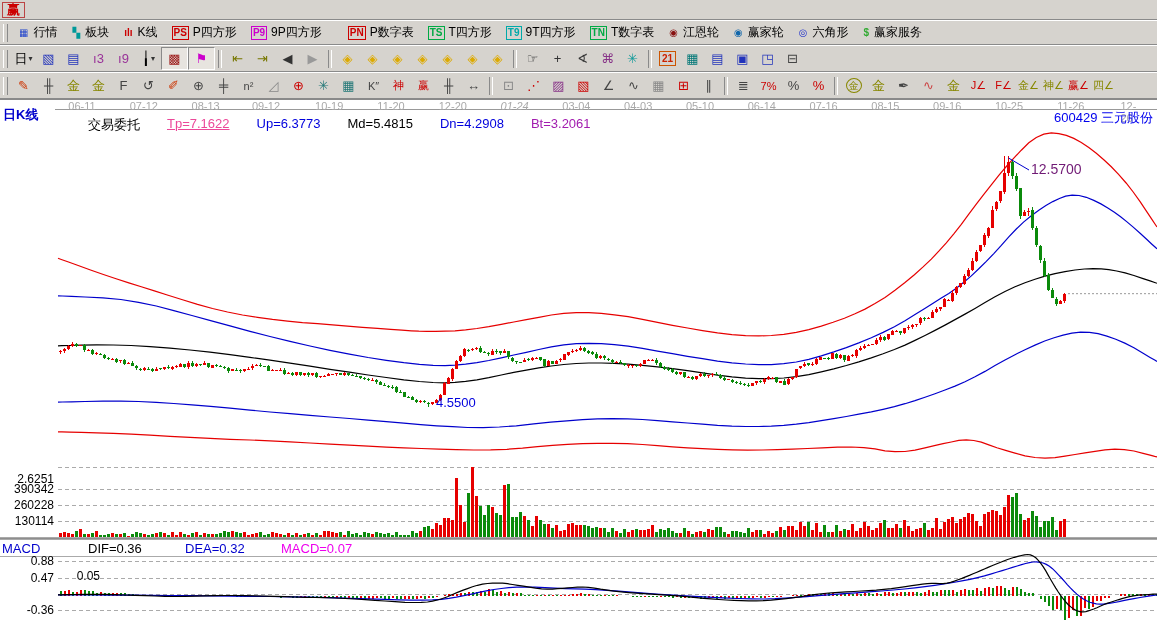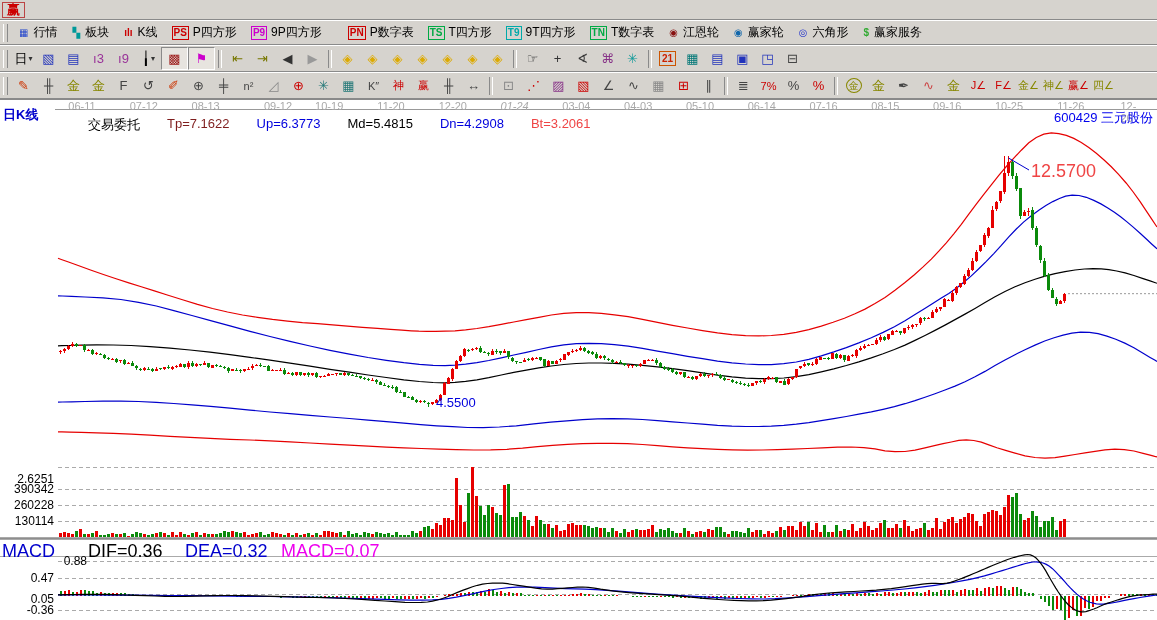--- a/index.html
+++ b/index.html
@@ -21,21 +21,21 @@
   .tbtn .drop{font-size:8px;color:#333;margin-left:1px}
   .tbtn.pressed{border:1px solid;border-color:#8a8a8a #fff #fff #8a8a8a;background:#e7e4df}
   .tbtn .nbadge{border:1px solid #cc5500;padding:0 2px;font-size:10px;font-weight:bold;line-height:13px}
   .tbtn .circ{border:1px solid #888800;border-radius:50%;padding:0 2px;font-size:10px;line-height:13px}
   .sep{width:2px;height:18px;border-left:1px solid #8a8a8a;border-right:1px solid #fff;margin:0 3px}
   .chart{position:relative;width:1157px;height:521px;background:#fff;border-top:1px solid #8a8a8a}
   .chart svg{position:absolute;left:0;top:0}
   .lbl{position:absolute;white-space:nowrap;line-height:1.1;font-size:12px}
   .date-lbl{position:absolute;top:0;transform:translateX(-50%);color:#a9a9a9;font-size:11px}
   #indicator-row{position:absolute;left:88px;top:16px;display:flex;gap:27px;font-size:13px}
-  #macd-header span{position:absolute;top:0;font-size:18px}
+  #macd-header span{position:absolute;top:0;font-size:13px}
   .raxis{position:absolute;left:0;width:54px;text-align:right;font-size:12px;color:#000}
 </style>
 </head>
 <body>
 
 <div class="menubar">
   <span class="logo">赢</span>
 </div>
 
 <div class="toolbar" id="toolbar2">
@@ -1396,58 +1396,58 @@
       <g>
         <polyline points="58.0,494.8 63.1,494.8 73.4,494.9 88.8,495.0 109.3,495.1 129.6,495.2 149.9,495.3 170.0,495.5 190.0,495.7 210.0,495.9 230.0,496.1 250.0,496.3 270.0,496.5 290.0,496.8 310.0,497.2 330.0,497.7 350.0,498.3 368.1,498.8 384.4,499.3 398.8,499.8 411.3,500.2 422.5,500.2 432.5,499.9 441.3,499.3 448.8,498.3 456.3,497.1 463.8,495.7 471.3,494.1 478.8,492.3 486.3,490.8 493.8,489.5 501.3,488.5 508.8,487.7 516.9,487.2 525.6,487.0 535.0,487.2 545.0,487.7 555.0,488.2 565.0,488.6 575.0,488.9 585.0,489.2 595.6,489.7 606.9,490.3 618.8,491.1 631.3,492.1 643.8,493.1 656.3,494.0 668.8,494.8 681.3,495.6 694.4,496.4 708.1,497.1 722.5,497.8 737.5,498.5 751.3,498.9 763.8,499.0 775.0,498.7 785.0,498.1 795.6,497.4 806.9,496.6 818.8,495.7 831.3,494.7 843.8,493.7 856.3,492.8 868.8,491.9 881.3,491.0 893.1,490.0 904.4,489.0 915.0,487.9 925.0,486.7 934.7,485.4 944.1,484.0 953.1,482.5 961.9,480.9 970.0,479.3 977.5,477.6 984.4,475.9 990.6,474.1 996.6,472.3 1002.2,470.6 1007.5,469.0 1012.5,467.4 1017.2,466.0 1021.6,464.7 1025.6,463.5 1029.4,462.6 1033.0,462.0 1036.5,461.9 1039.9,462.3 1043.1,463.0 1046.3,464.4 1049.4,466.3 1052.5,468.7 1055.5,471.7 1058.5,474.8 1061.5,478.0 1064.5,481.4 1067.5,484.8 1070.6,488.1 1073.7,491.2 1076.9,494.1 1080.1,496.7 1083.4,499.0 1086.6,500.8 1089.9,502.3 1093.1,503.2 1096.4,503.9 1099.8,504.2 1103.3,504.1 1106.8,503.7 1110.5,503.2 1114.5,502.5 1118.8,501.7 1123.3,500.7 1128.3,499.6 1133.9,498.6 1140.1,497.5 1146.9,496.4 1151.9,495.6 1155.3,495.1 1157.0,494.8" fill="none" stroke="#0000cc" stroke-width="1.2"></polyline>
         <polyline points="58.0,494.8 60.6,494.8 65.9,494.7 73.8,494.5 84.3,494.3 94.6,494.3 104.9,494.4 115.0,494.6 125.0,495.0 135.0,495.4 145.0,495.7 155.0,496.0 165.0,496.3 175.0,496.5 185.0,496.4 195.0,496.2 205.0,495.8 215.0,495.6 225.0,495.5 235.0,495.5 245.0,495.7 255.0,495.9 265.0,496.2 275.0,496.4 285.0,496.7 295.0,497.0 305.0,497.3 315.0,497.5 325.0,497.7 335.0,498.0 345.0,498.5 355.0,499.0 365.0,499.7 375.0,500.4 385.0,501.0 395.0,501.7 405.0,502.3 413.8,502.5 421.3,502.4 427.5,502.0 432.5,501.2 437.5,500.0 442.5,498.5 447.5,496.7 452.5,494.5 457.5,492.4 462.5,490.4 467.5,488.6 472.5,486.8 477.5,485.3 482.5,484.2 487.5,483.5 492.5,483.1 497.5,483.0 502.5,483.2 507.5,483.7 512.5,484.5 517.8,485.3 523.4,486.2 529.4,487.2 535.6,488.2 541.6,488.8 547.2,489.1 552.5,489.1 557.5,488.7 562.5,488.3 567.5,487.9 572.5,487.5 577.5,487.1 582.8,487.0 588.4,487.4 594.4,488.1 600.6,489.2 607.2,490.2 614.1,491.1 621.3,491.9 628.8,492.6 636.3,493.2 643.8,493.7 651.3,494.2 658.8,494.6 666.3,495.1 673.8,495.6 681.3,496.2 688.8,496.9 696.3,497.6 703.8,498.3 711.3,498.9 718.8,499.5 726.3,500.0 733.8,500.4 741.3,500.7 748.8,500.9 756.3,500.8 763.8,500.6 771.3,500.1 778.8,499.4 786.3,498.6 793.8,497.7 801.3,496.6 808.8,495.4 816.3,494.4 823.8,493.5 831.3,492.9 838.8,492.4 846.3,491.9 853.8,491.5 861.3,491.0 868.8,490.6 876.3,490.1 883.8,489.4 891.3,488.6 898.8,487.6 905.6,486.6 911.9,485.7 917.5,484.9 922.5,484.1 927.2,483.6 931.6,483.3 935.6,483.3 939.4,483.6 943.1,483.6 946.9,483.1 950.6,482.3 954.4,481.1 958.1,479.8 961.9,478.4 965.6,476.9 969.4,475.4 973.1,473.8 976.9,472.2 980.6,470.6 984.4,469.0 988.1,467.4 991.9,465.8 995.6,464.2 999.4,462.7 1003.1,461.2 1006.9,459.8 1010.6,458.5 1014.4,457.3 1017.9,456.3 1021.3,455.5 1024.5,454.9 1027.5,454.5 1030.4,454.9 1033.1,456.0 1035.8,457.8 1038.3,460.4 1040.8,463.4 1043.3,466.9 1045.8,470.9 1048.3,475.4 1050.8,479.7 1053.3,484.0 1055.8,488.1 1058.3,492.0 1060.8,495.7 1063.3,499.0 1065.8,502.0 1068.3,504.7 1070.8,506.9 1073.3,508.8 1075.8,510.2 1078.3,511.2 1080.8,511.8 1083.3,511.9 1085.8,511.6 1088.3,510.9 1090.9,510.0 1093.8,509.0 1096.9,507.7 1100.1,506.2 1103.5,504.8 1107.0,503.4 1110.6,502.2 1114.4,501.0 1118.1,499.8 1121.9,498.7 1125.6,497.7 1129.4,496.7 1133.6,495.9 1138.2,495.2 1143.3,494.8 1148.8,494.5 1152.9,494.2 1155.6,494.1 1157.0,494.0" fill="none" stroke="#000000" stroke-width="1.2"></polyline>
       </g>
     </svg>
   <div class="lbl" style="left:3px;top:8px;color:#0000cc;font-weight:bold;font-size:13px">日K线</div>
   <div id="date-row">
       <span class="date-lbl" style="left: 82px;">06-11</span>
       <span class="date-lbl" style="left: 143.8px;">07-12</span>
       <span class="date-lbl" style="left: 205.6px;">08-13</span>
-      <span class="date-lbl" style="left: 278px;">09-12</span>
+      <span class="date-lbl" style="left: 266px;">09-12</span>
       <span class="date-lbl" style="left: 329.2px;">10-19</span>
       <span class="date-lbl" style="left: 391px;">11-20</span>
       <span class="date-lbl" style="left: 452.8px;">12-20</span>
       <span class="date-lbl" style="left: 514.6px; font-style: italic;">01-24</span>
       <span class="date-lbl" style="left: 576.4px;">03-04</span>
       <span class="date-lbl" style="left: 638.2px;">04-03</span>
       <span class="date-lbl" style="left: 700px;">05-10</span>
       <span class="date-lbl" style="left: 761.8px;">06-14</span>
       <span class="date-lbl" style="left: 823.6px;">07-16</span>
       <span class="date-lbl" style="left: 885.4px;">08-15</span>
       <span class="date-lbl" style="left: 947.2px;">09-16</span>
       <span class="date-lbl" style="left: 1009px;">10-25</span>
       <span class="date-lbl" style="left: 1070.8px;">11-26</span>
       <span class="date-lbl" style="left: 1132.6px;">12-26</span>
     </div>
   <div id="indicator-row">
       <span style="color: rgb(0, 0, 0);">交易委托</span>
-      <span style="color: #7f1d1d;">Tp=7.1622</span>
+      <span style="color: #ec4899; text-decoration: underline;">Tp=7.1622</span>
       <span style="color: rgb(0, 0, 221);">Up=6.3773</span>
       <span style="color: rgb(0, 0, 0);">Md=5.4815</span>
       <span style="color: rgb(0, 0, 221);">Dn=4.2908</span>
-      <span style="color: #ef4444;">Bt=3.2061</span>
+      <span style="color: #a21caf;">Bt=3.2061</span>
     </div>
   <div class="lbl" style="right:4px;top:11px;color:#0000ee;font-size:13px;position:absolute">600429 三元股份</div>
-  <div class="lbl" style="left:1031px;top:62px;color:#ef4444;font-size:18px">12.5700</div>
+  <div class="lbl" style="left:1031px;top:62px;color:#701a75;font-size:14px">12.5700</div>
   <div class="lbl" style="left:436px;top:296px;color:#0000dd;font-size:13px">4.5500</div>
   <div class="raxis" style="top:372px">2.6251</div>
   <div id="vol-labels">
       <div class="raxis" style="top: 382px;">390342</div>
       <div class="raxis" style="top: 398px;">260228</div>
       <div class="raxis" style="top: 414px;">130114</div>
     </div>
   <div id="macd-header" style="position:absolute;left:0;top:441px;width:420px;height:14px">
       <span style="left: 2px; color: rgb(0, 0, 204);">MACD</span>
       <span style="left: 88px; color: rgb(0, 0, 0);">DIF=0.36</span>
       <span style="left: 185px; color: rgb(0, 0, 204);">DEA=0.32</span>
       <span style="left: 281px; color: rgb(238, 0, 238);">MACD=0.07</span>
     </div>
   <div id="macd-scale">
-      <div class="raxis" style="top: 454px; padding-left: 33px;">0.88</div>
+      <div class="raxis" style="top: 454px;">0.88</div>
       <div class="raxis" style="top: 471px;">0.47</div>
-      <div class="raxis" style="top: 492px;">0.05</div>
+      <div class="raxis" style="top: 469px; margin-left: 46px;">0.05</div>
       <div class="raxis" style="top: 503px;">-0.36</div>
     </div>
 </div>
 
 </body></html>

